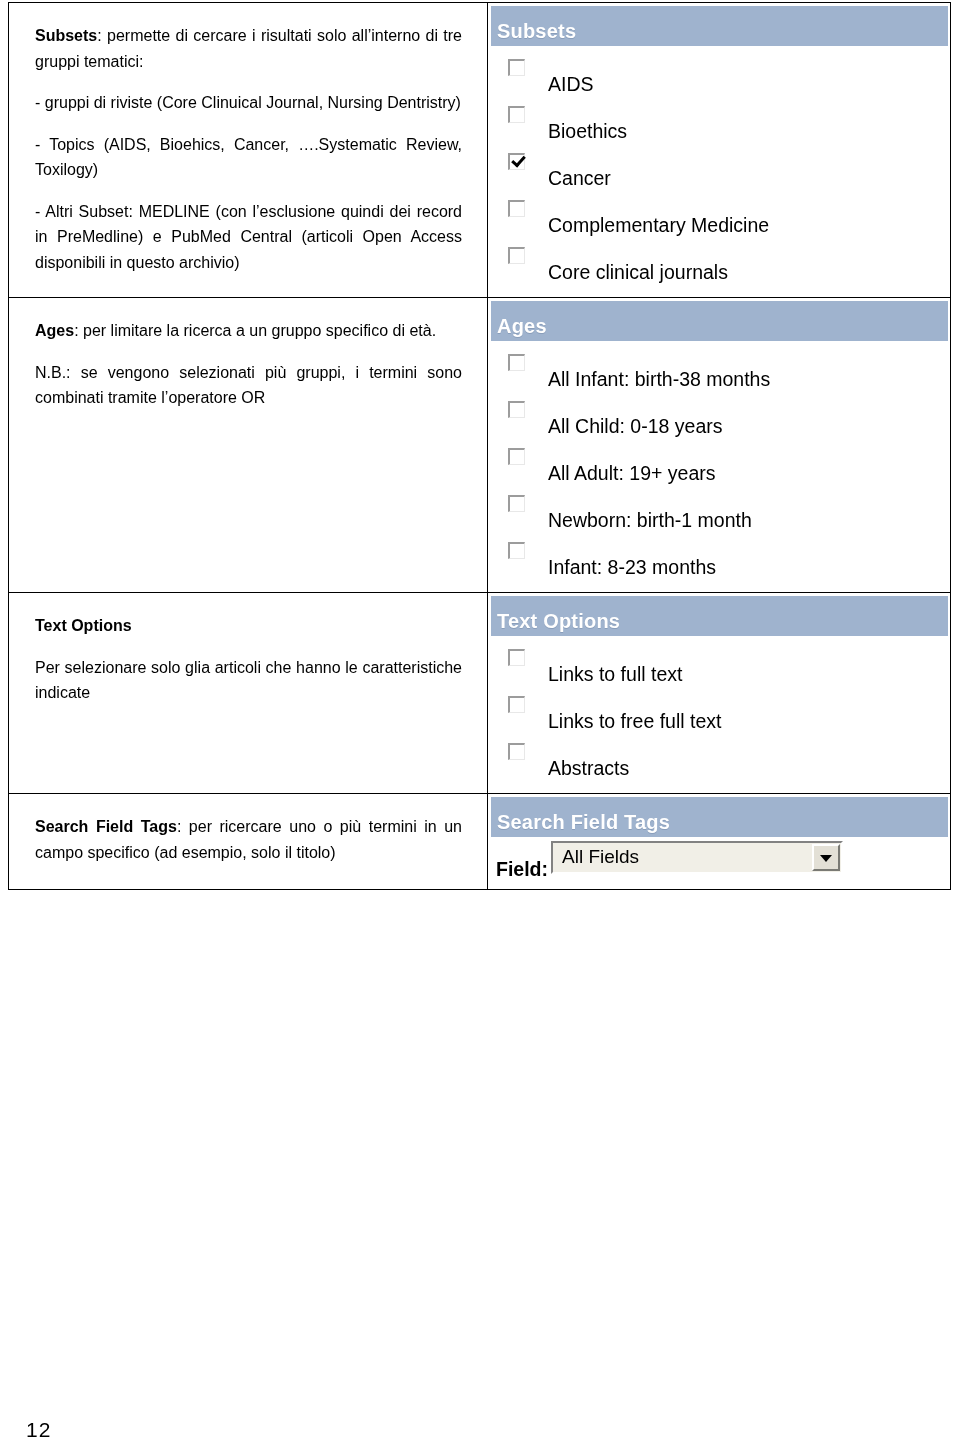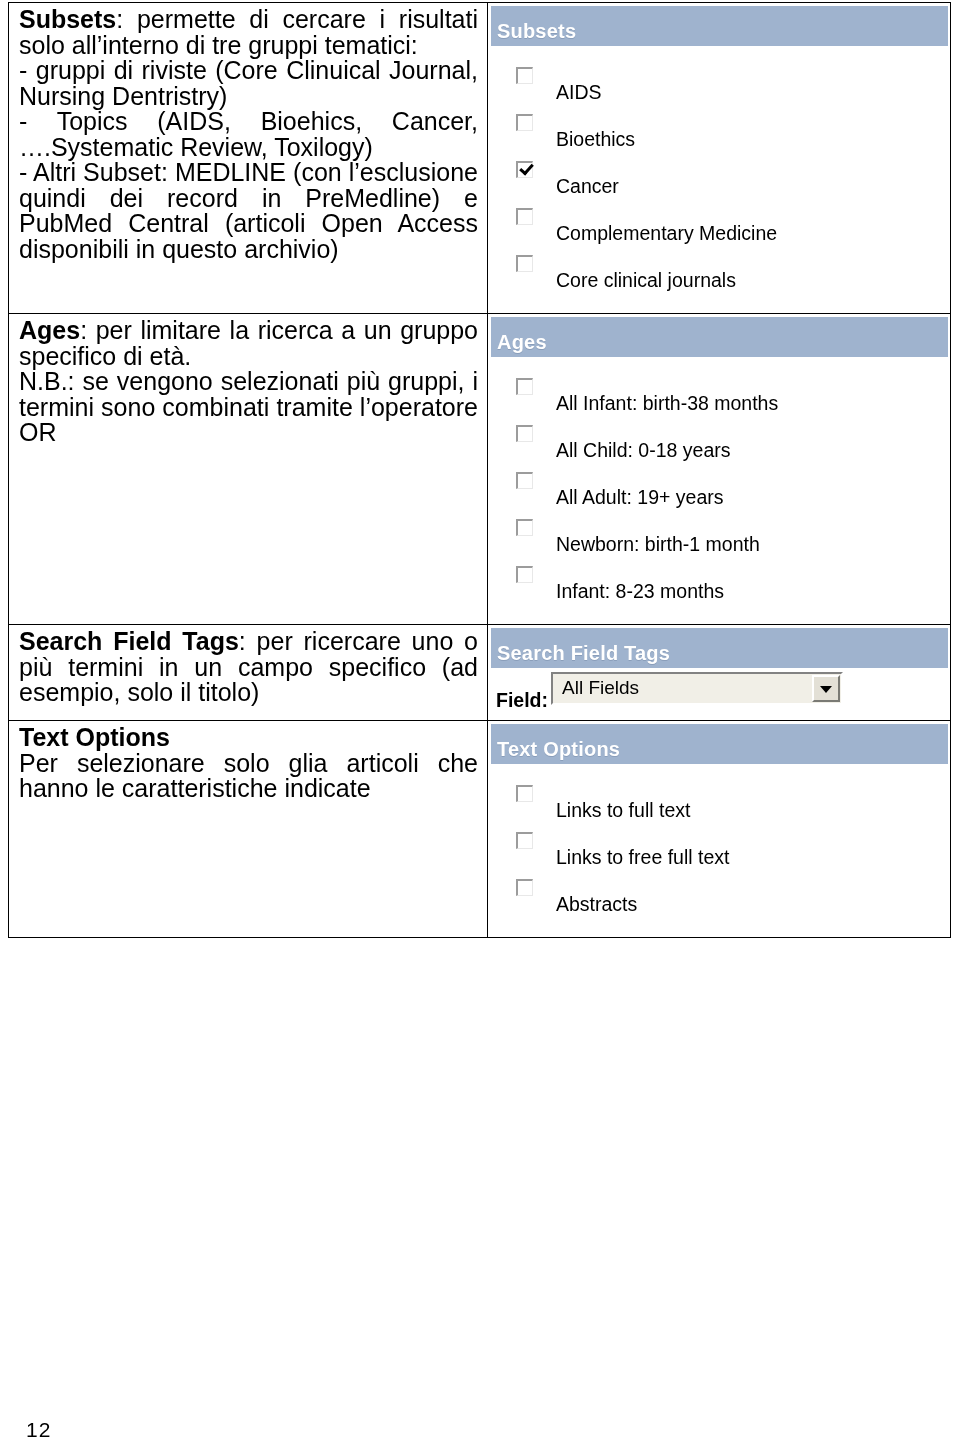--- a/index.html
+++ b/index.html
@@ -31,25 +31,25 @@
     padding: 0;
   }
   .col-left  { width: 478px; }
   .col-right { width: 462px; }
 
   
   .left-cell {
     padding: 4px 9px 4px 10px;
   }
   .expl {
-    font-size: 25px;
+    font-size: 16px;
     line-height: 25.5px;
     text-align: justify;
     text-justify: inter-word;
-    margin: 0;
+    margin: 16px;
     hyphens: none;
   }
   .expl b { font-weight: bold; }
 
   
   .panel-cell {
     position: relative;
     background: #ffffff;
     padding: 0;
   }
@@ -64,21 +64,21 @@
     left: 6px;
     bottom: 3px;
     color: #ffffff;
     font-weight: bold;
     font-size: 20px;
     letter-spacing: 0.2px;
     text-shadow: 0 1px 0 rgba(120,140,170,0.55);
   }
   .opt-list {
     padding: 0;
-    margin: 16px;
+    margin: 8px;
     list-style: none;
     text-align: center;
   }
   .opt {
     position: relative;
     height: 47px;
   }
   .cbx {
     position: absolute;
     left: 12px;
@@ -256,63 +256,63 @@
             <span class="cbx"></span>
             <span class="opt-label">Infant: 8-23 months</span>
           </li>
         </ul>
       </td>
     </tr>
 
     <tr>
       <td class="col-left">
         <div class="left-cell">
+          <p class="expl"><b>Text Options</b></p>
+          <p class="expl">Per selezionare solo glia articoli che hanno le caratteristiche indicate</p>
+        </div>
+      </td>
+      <td class="col-right panel-cell">
+        <div class="bar">
+          <span class="bar-label">Text Options</span>
+        </div>
+        <ul class="opt-list">
+          <li class="opt">
+            <span class="cbx"></span>
+            <span class="opt-label">Links to full text</span>
+          </li>
+          <li class="opt">
+            <span class="cbx"></span>
+            <span class="opt-label">Links to free full text</span>
+          </li>
+          <li class="opt">
+            <span class="cbx"></span>
+            <span class="opt-label">Abstracts</span>
+          </li>
+        </ul>
+      </td>
+    </tr>
+
+    <tr>
+      <td class="col-left">
+        <div class="left-cell">
           <p class="expl"><b>Search Field Tags</b><span>: per ricercare uno o più termini in un campo specifico (ad esempio, solo il titolo)</span></p>
         </div>
       </td>
       <td class="col-right panel-cell">
         <div class="bar">
           <span class="bar-label">Search Field Tags</span>
         </div>
         <div class="field-row">
           <span class="field-lbl">Field:</span>
           <div class="select-box">
             <span class="select-val">All Fields</span>
             <span class="select-arrow-btn"></span>
           </div>
         </div>
       </td>
     </tr>
 
-    <tr>
-      <td class="col-left">
-        <div class="left-cell">
-          <p class="expl"><b>Text Options</b></p>
-          <p class="expl">Per selezionare solo glia articoli che hanno le caratteristiche indicate</p>
-        </div>
-      </td>
-      <td class="col-right panel-cell">
-        <div class="bar">
-          <span class="bar-label">Text Options</span>
-        </div>
-        <ul class="opt-list">
-          <li class="opt">
-            <span class="cbx"></span>
-            <span class="opt-label">Links to full text</span>
-          </li>
-          <li class="opt">
-            <span class="cbx"></span>
-            <span class="opt-label">Links to free full text</span>
-          </li>
-          <li class="opt">
-            <span class="cbx"></span>
-            <span class="opt-label">Abstracts</span>
-          </li>
-        </ul>
-      </td>
-    </tr>
-
   </tbody>
 </table>
 
 <div class="page-no">
   <span>12</span>
 </div>
 
 </body></html>

